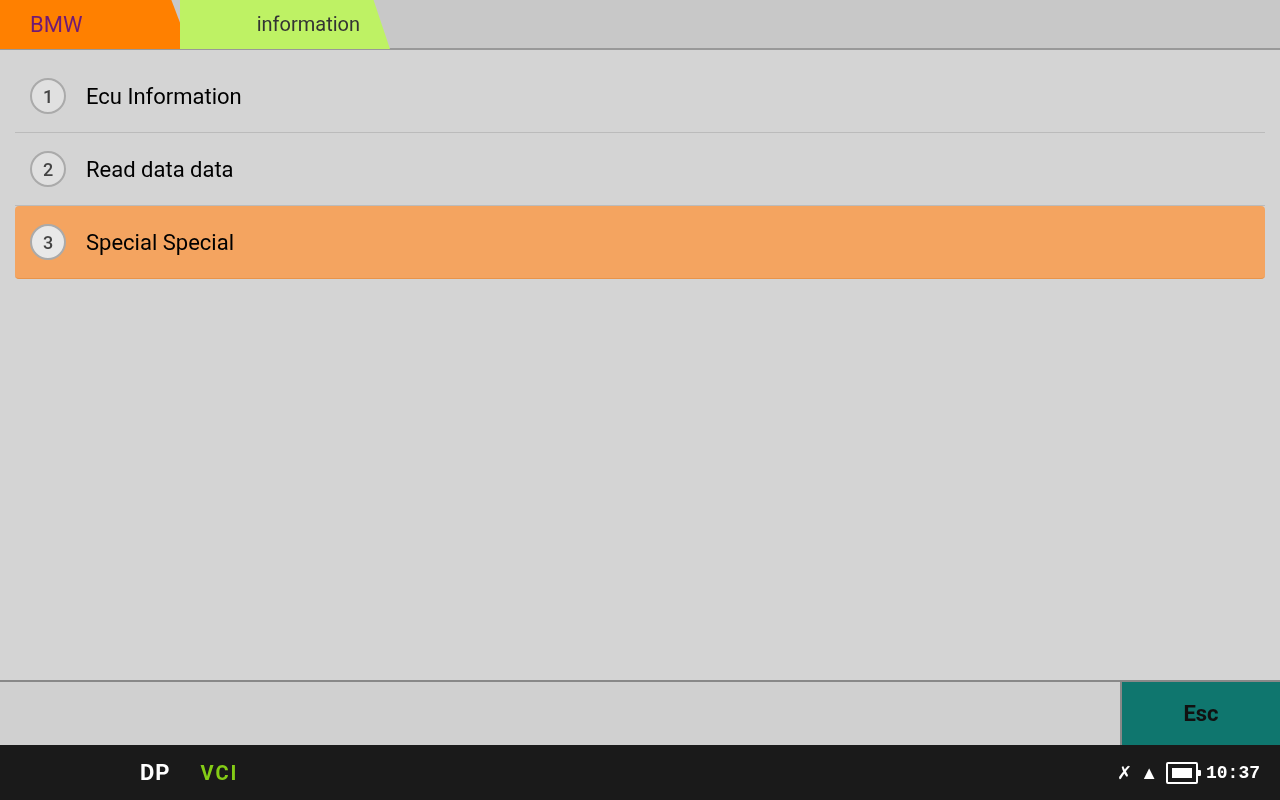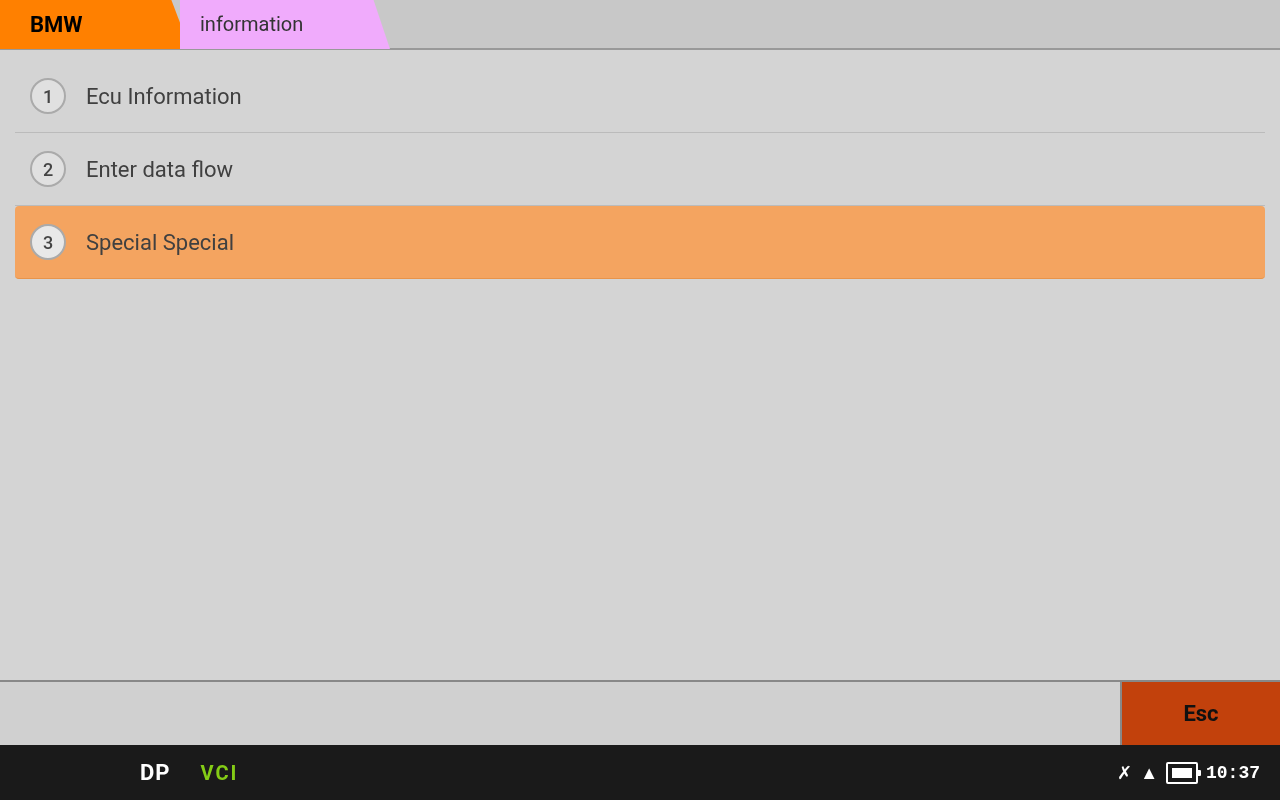--- a/index.html
+++ b/index.html
@@ -15,41 +15,42 @@
     
     .header {
       display: flex;
       align-items: center;
       height: 50px;
       background: #c8c8c8;
       border-bottom: 2px solid #999;
     }
     .header-bmw {
       background: #ff8000;
-      color: #000000;
-      font-size: 22px;
-      font-weight: bold;
+      color: #701a75;
+      font-size: 22px;
+      font-weight: normal;
       padding: 0 30px;
       height: 50px;
       display: flex;
       align-items: center;
       clip-path: polygon(0 0, 90% 0, 100% 100%, 0 100%);
       min-width: 190px;
     }
     .header-info {
-      background: #f0abfc;
+      background: #bef264;
       color: #333;
       font-size: 20px;
       padding: 0 30px 0 20px;
       height: 50px;
       display: flex;
       align-items: center;
       clip-path: polygon(0 0, 92% 0, 100% 100%, 0 100%);
       min-width: 210px;
       margin-left: -10px;
+      justify-content: flex-end;
     }
 
     
     .main-content {
       background: #d4d4d4;
       flex: 1;
       padding: 10px 15px;
       height: calc(800px - 50px - 120px);
       overflow: hidden;
     }
@@ -84,21 +85,21 @@
       color: #444;
       margin-right: 20px;
       flex-shrink: 0;
     }
     .menu-item.active .menu-item-number {
       background: #e8e8e8;
       border-color: #aaa;
     }
     .menu-item-label {
       font-size: 22px;
-      color: #404040;
+      color: #000000;
     }
 
     
     .action-bar {
       position: absolute;
       bottom: 55px;
       left: 0;
       right: 0;
       height: 65px;
       background: #d0d0d0;
@@ -112,21 +113,21 @@
     .action-btn {
       width: 160px;
       border-left: 2px solid #888;
       display: flex;
       align-items: center;
       justify-content: center;
       font-size: 22px;
       font-weight: bold;
       color: #111;
       cursor: pointer;
-      background: #c2410c;
+      background: #0f766e;
     }
 
     
     .system-bar {
       position: absolute;
       bottom: 0;
       left: 0;
       right: 0;
       height: 55px;
       background: #1a1a1a;
@@ -188,21 +189,21 @@
 
 <div class="main-content">
 
   <div class="menu-item">
     <div class="menu-item-number">1</div>
     <span class="menu-item-label">Ecu Information</span>
   </div>
 
   <div class="menu-item">
     <div class="menu-item-number">2</div>
-    <span class="menu-item-label">Enter data flow</span>
+    <span class="menu-item-label">Read data data</span>
   </div>
 
   <div class="menu-item active">
     <div class="menu-item-number">3</div>
     <span class="menu-item-label">Special Special</span>
   </div>
 
 </div>
 
 <div class="action-bar">

